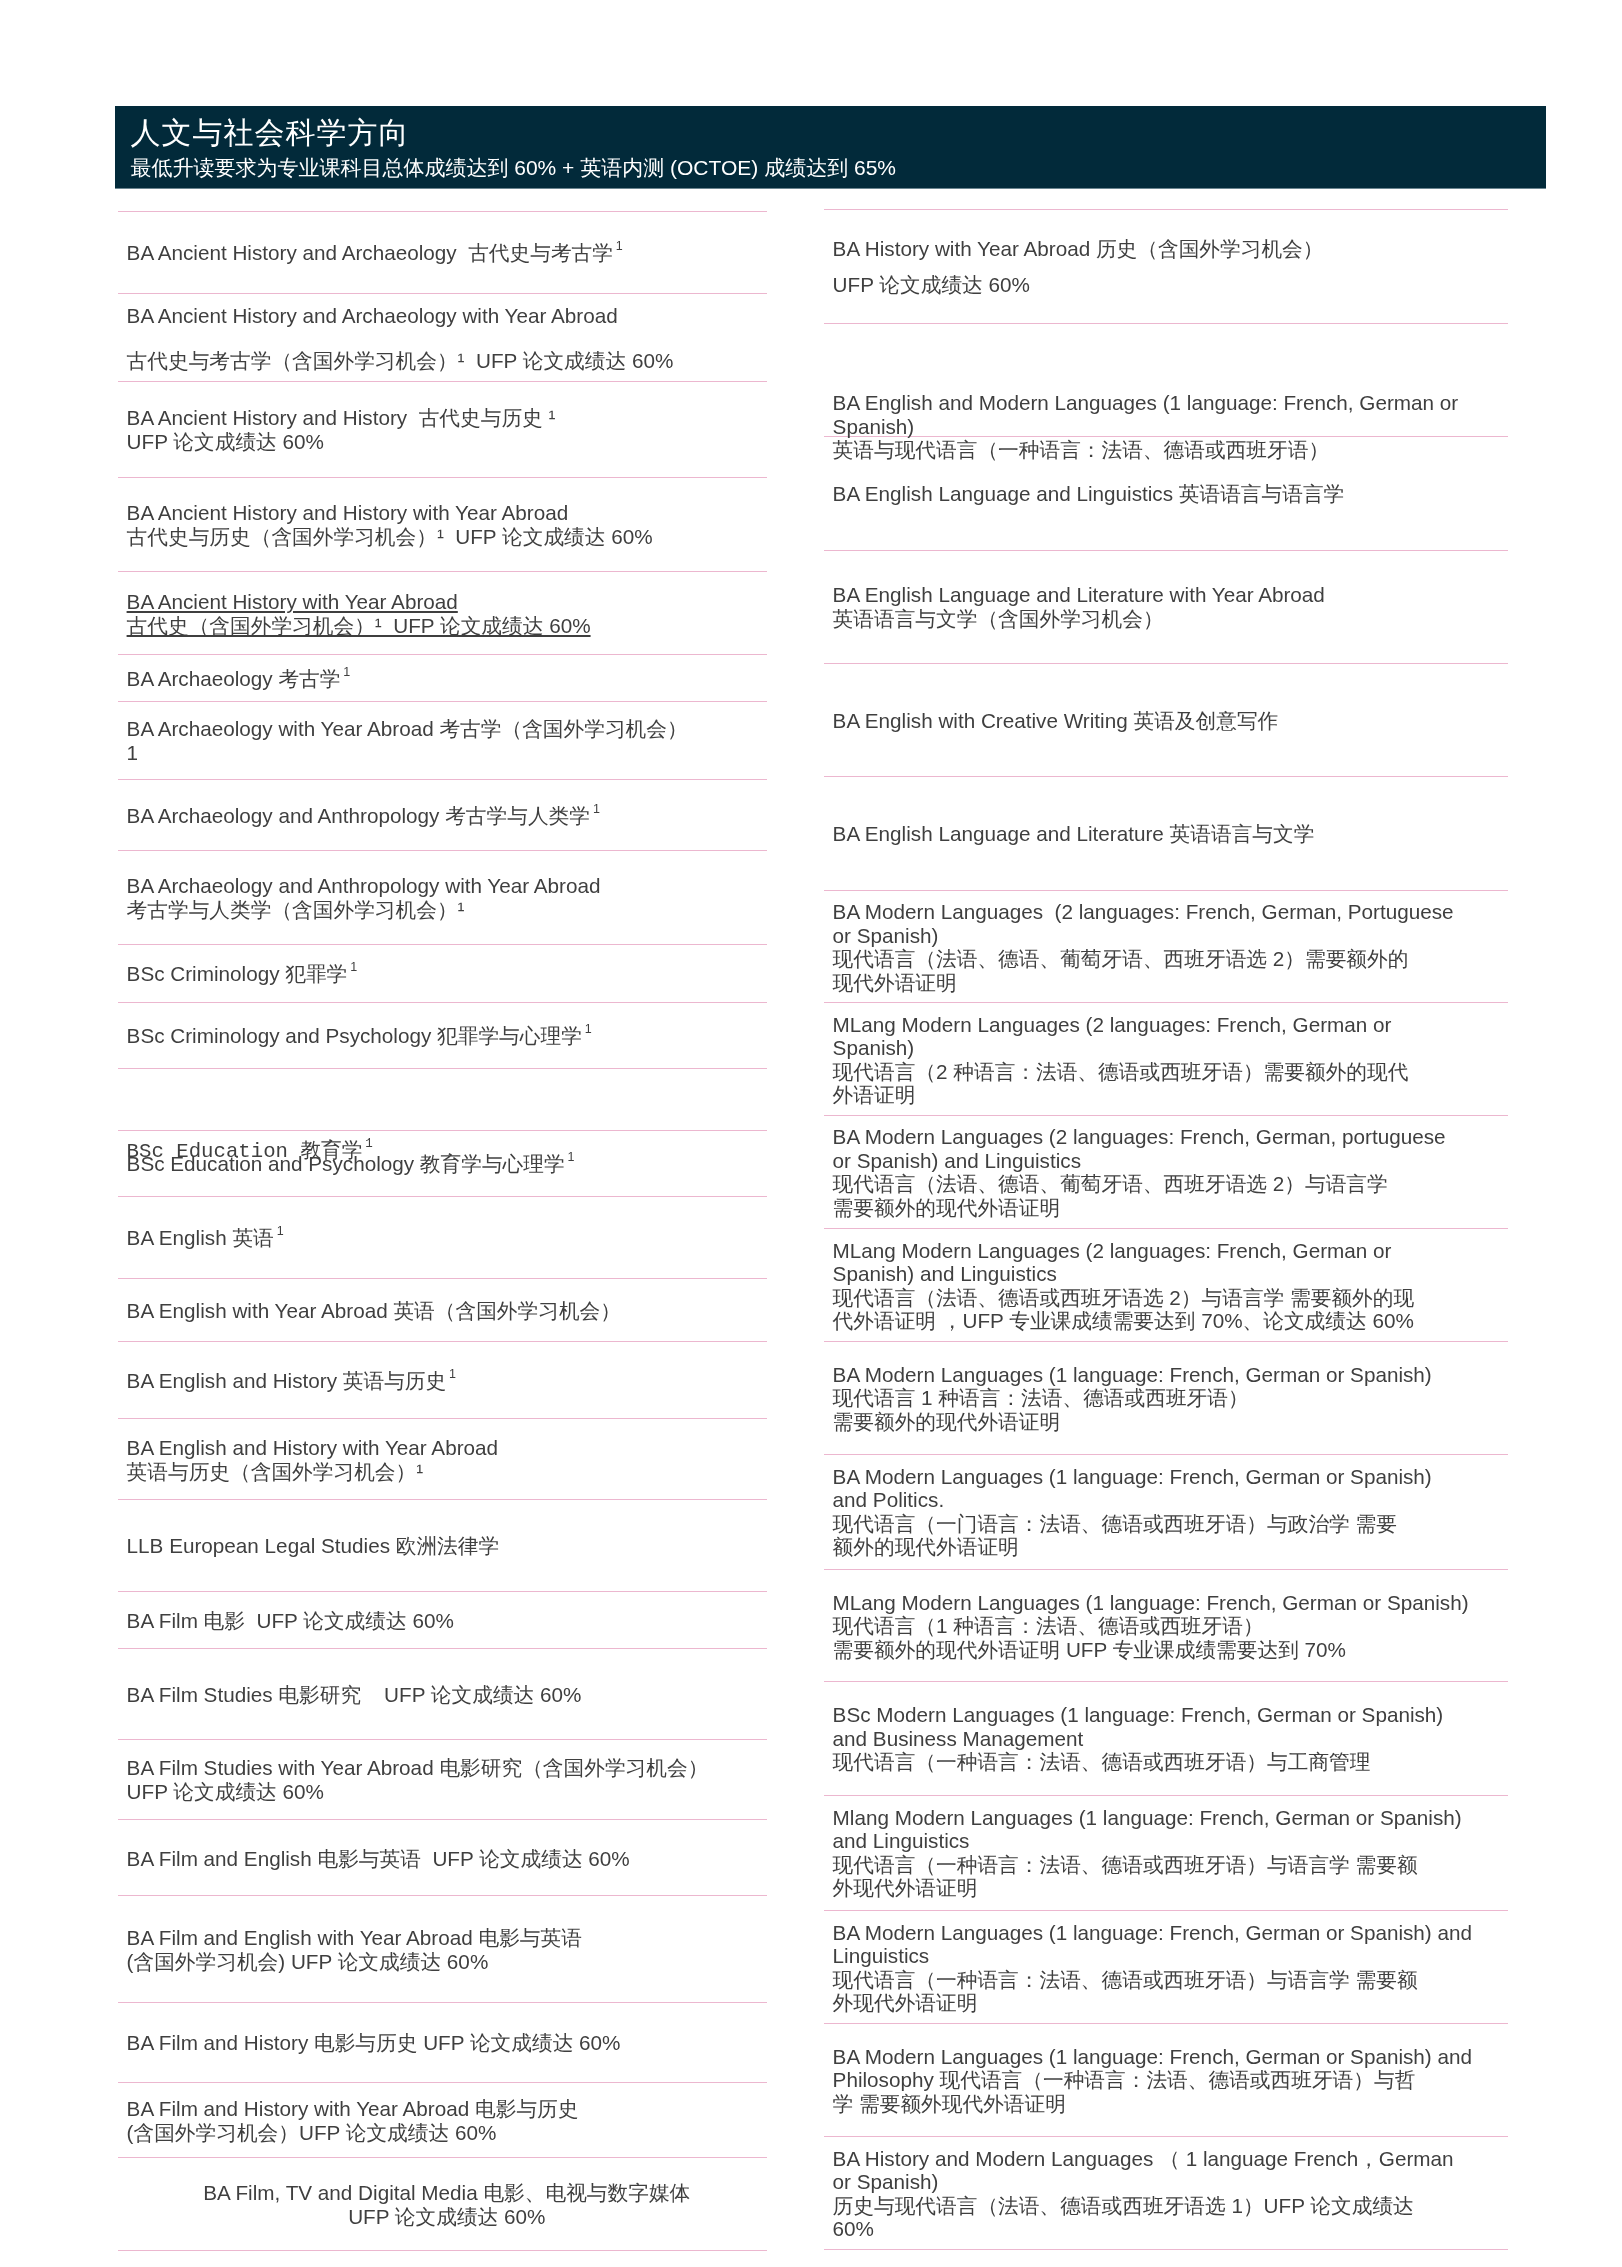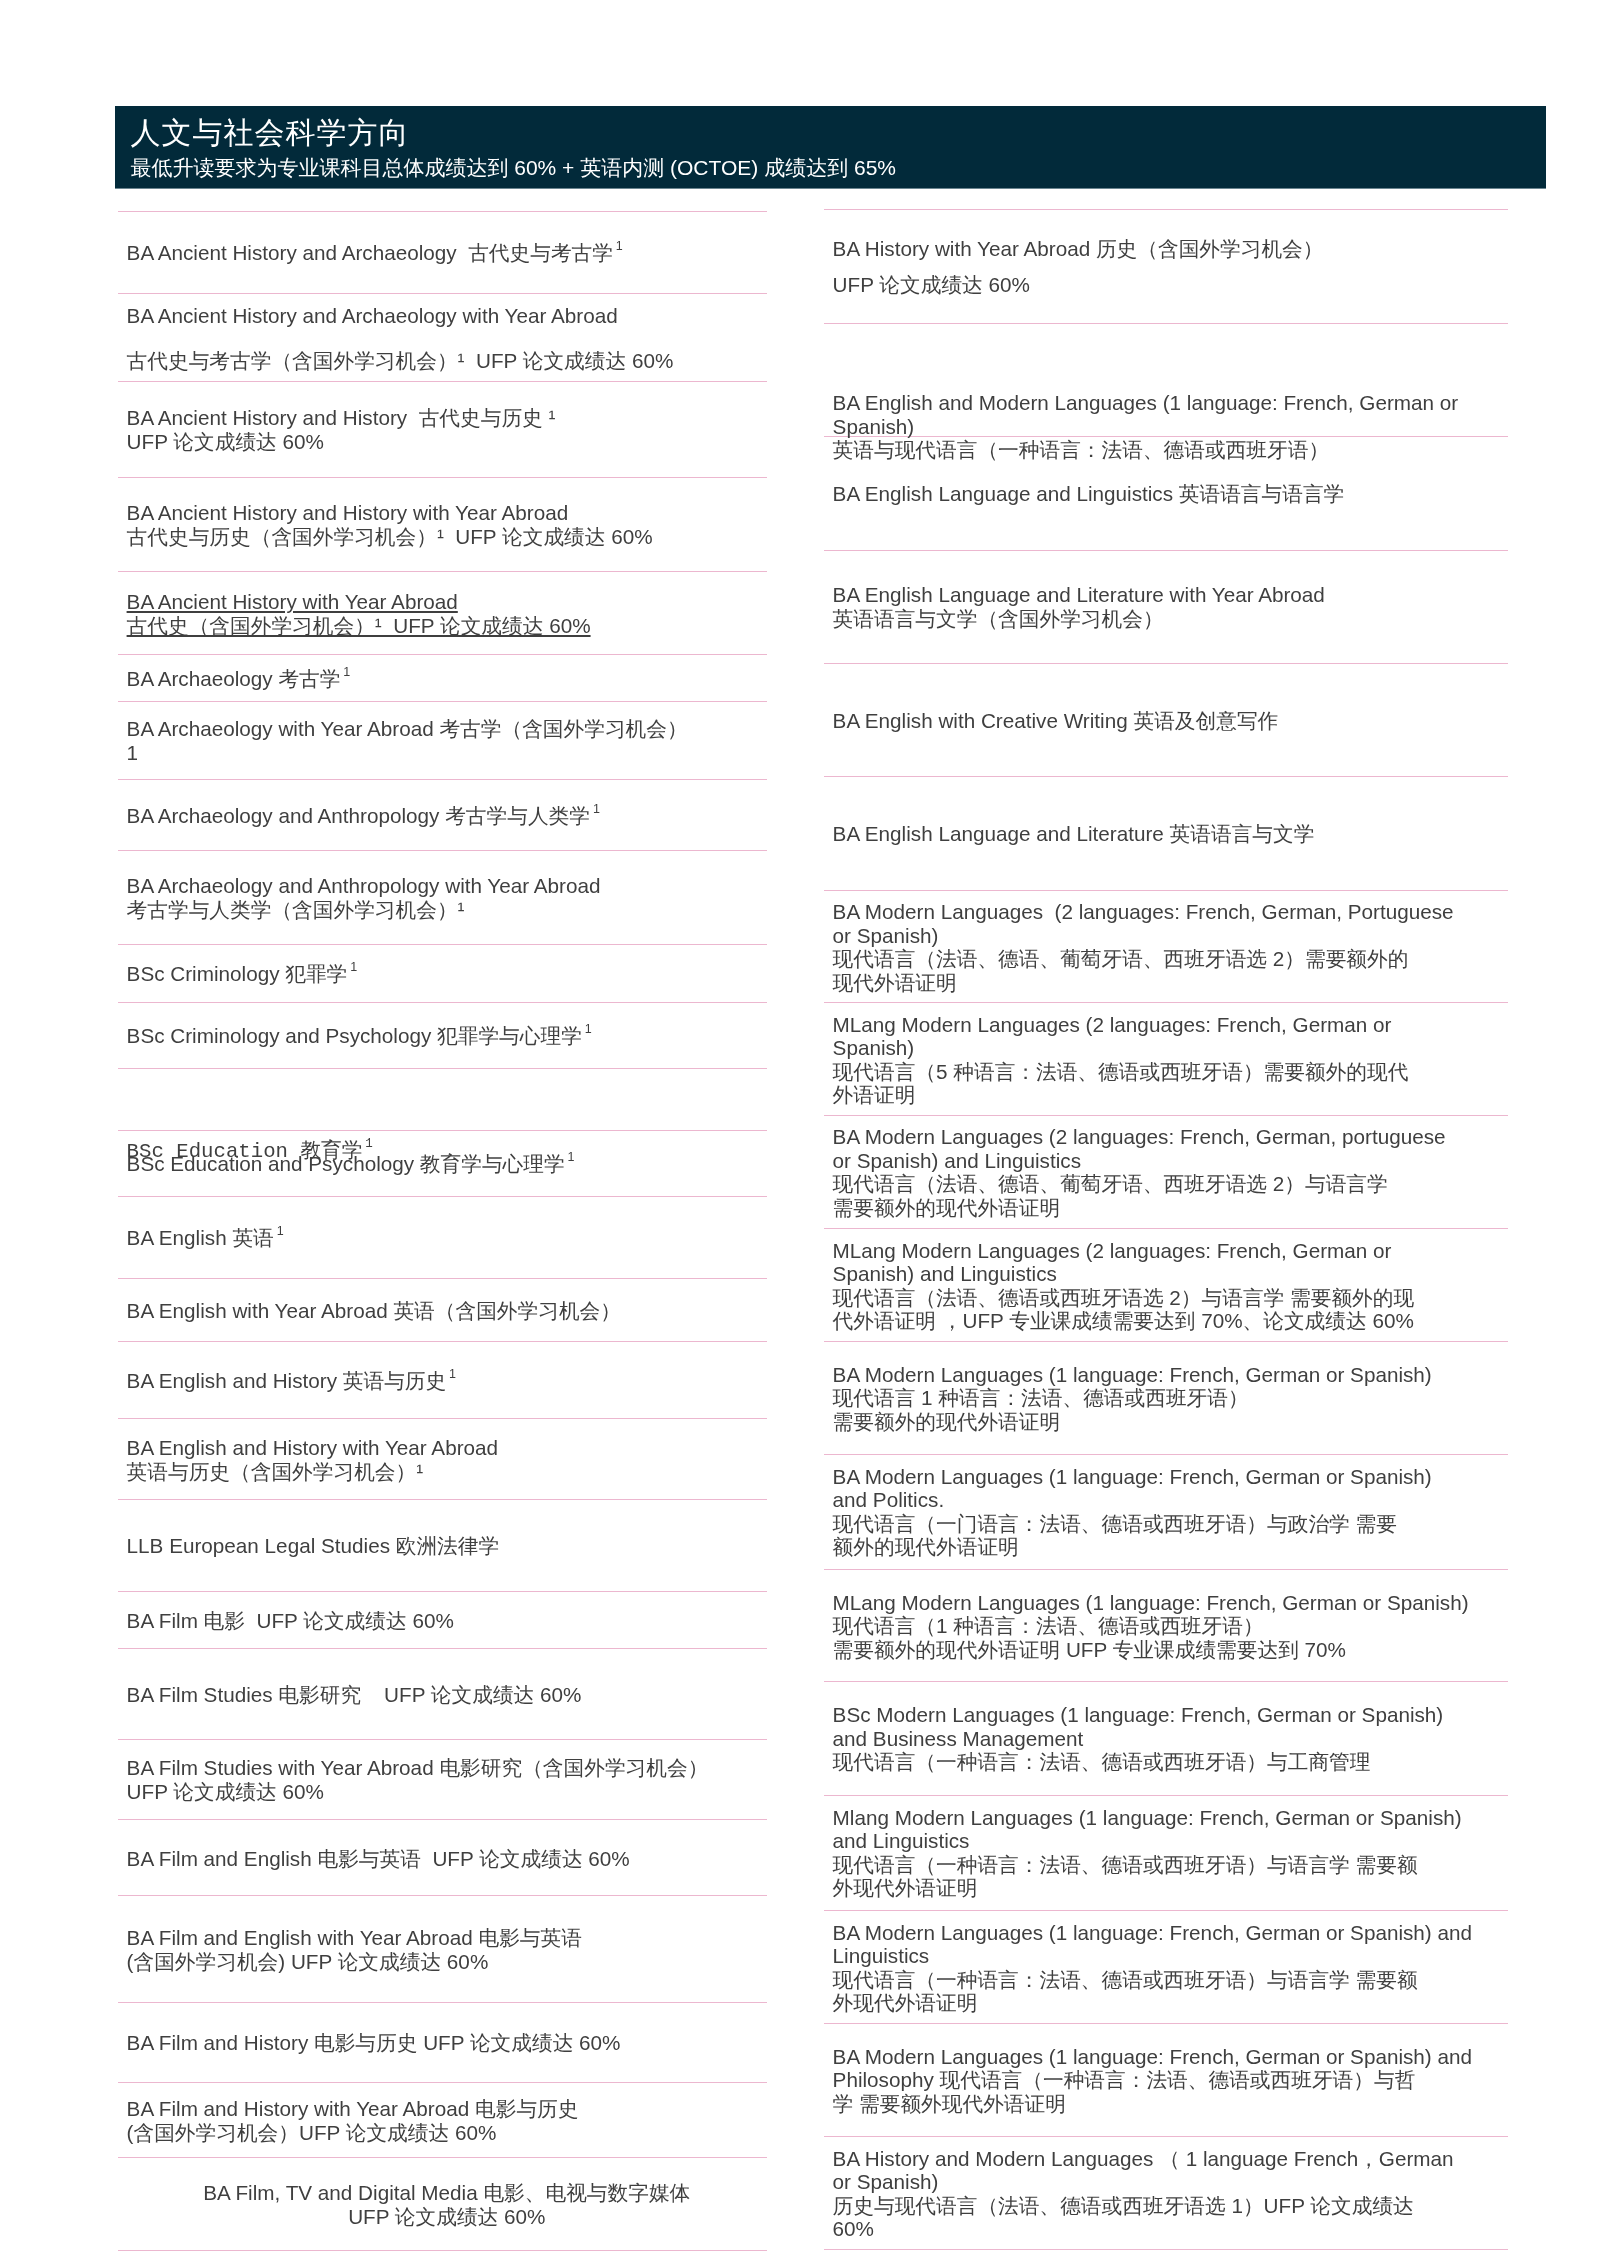--- a/index.html
+++ b/index.html
@@ -202,21 +202,21 @@
     </div>
     <div class="row" style="top: 892px; height: 110px;">
       <span class="line">BA Modern Languages  (2 languages: French, German, Portuguese</span>
       <span class="line">or Spanish)</span>
       <span class="line">现代语言（法语、德语、葡萄牙语、西班牙语选 2）需要额外的</span>
       <span class="line">现代外语证明</span>
     </div>
     <div class="row" style="top: 1004px; height: 111px;">
       <span class="line">MLang Modern Languages (2 languages: French, German or</span>
       <span class="line">Spanish)</span>
-      <span class="line">现代语言（5 种语言：法语、德语或西班牙语）需要额外的现代</span>
+      <span class="line">现代语言（2 种语言：法语、德语或西班牙语）需要额外的现代</span>
       <span class="line">外语证明</span>
     </div>
     <div class="row" style="top: 1117px; height: 110px;">
       <span class="line">BA Modern Languages (2 languages: French, German, portuguese</span>
       <span class="line">or Spanish) and Linguistics</span>
       <span class="line">现代语言（法语、德语、葡萄牙语、西班牙语选 2）与语言学</span>
       <span class="line">需要额外的现代外语证明</span>
     </div>
     <div class="row" style="top: 1230px; height: 111px;">
       <span class="line">MLang Modern Languages (2 languages: French, German or</span>

